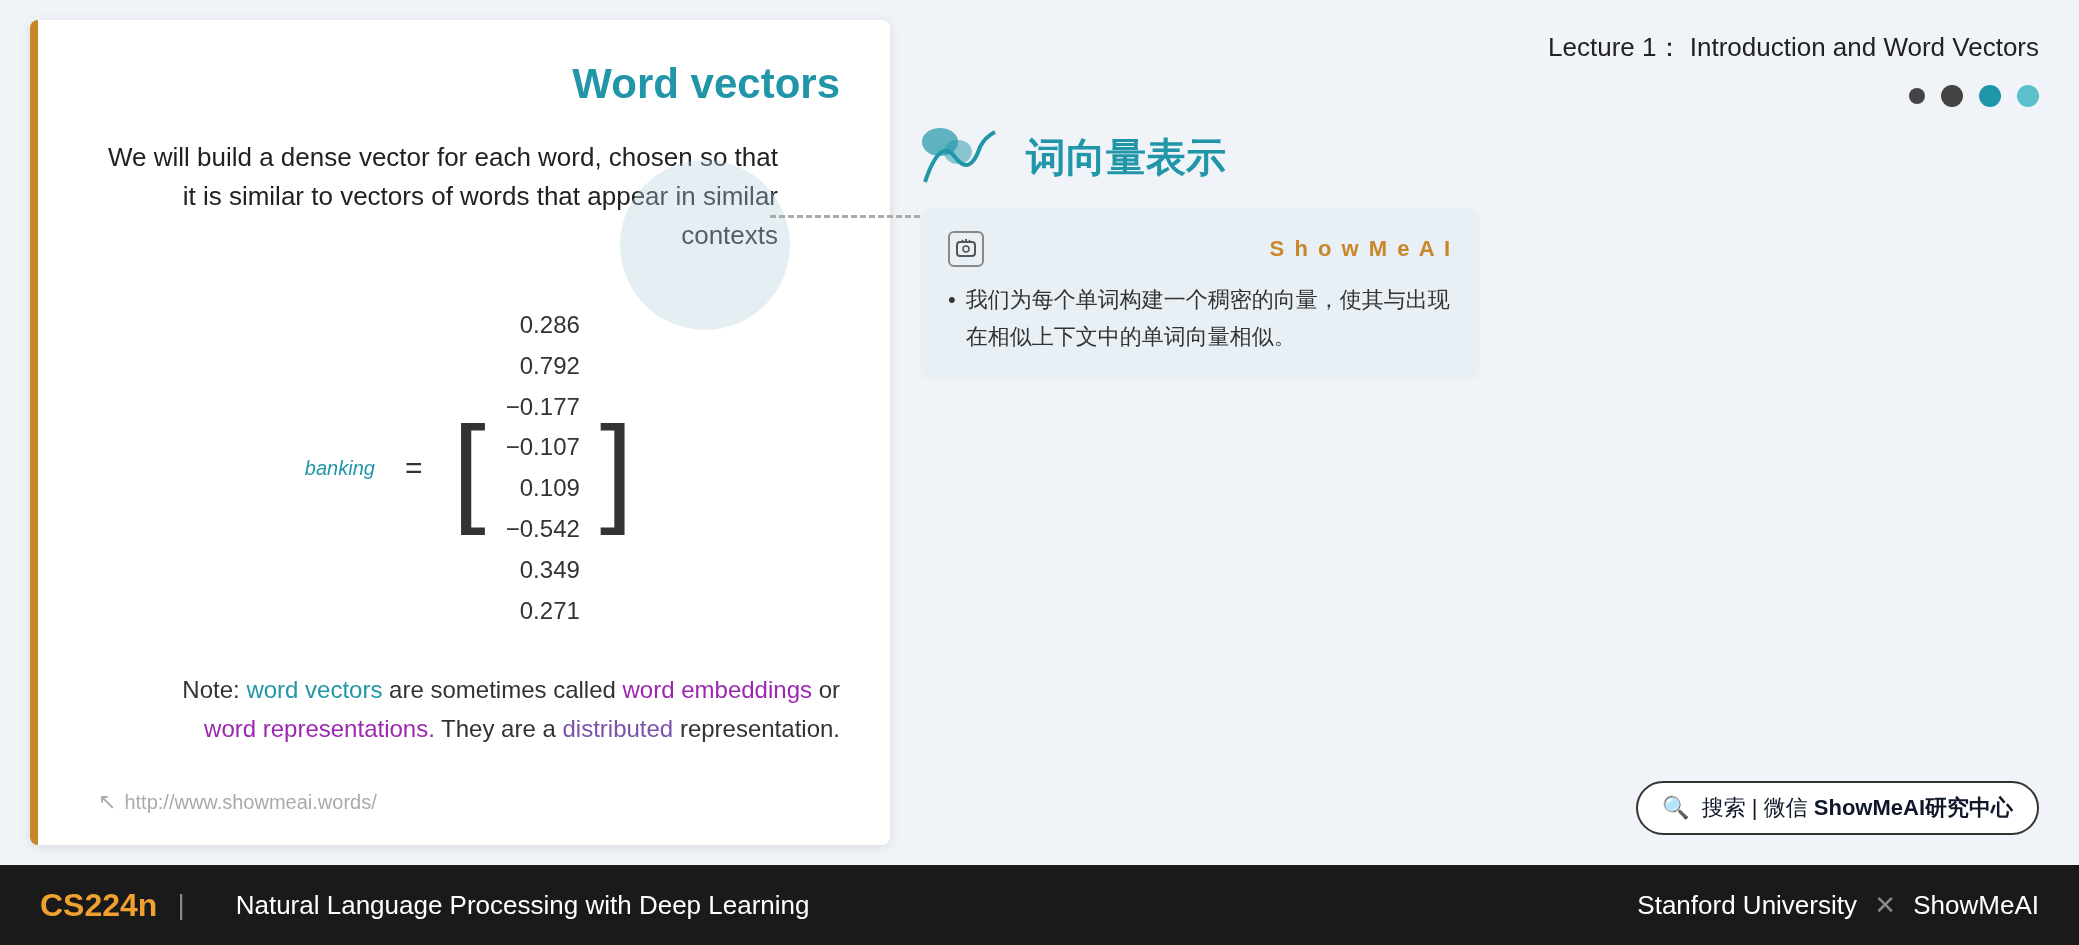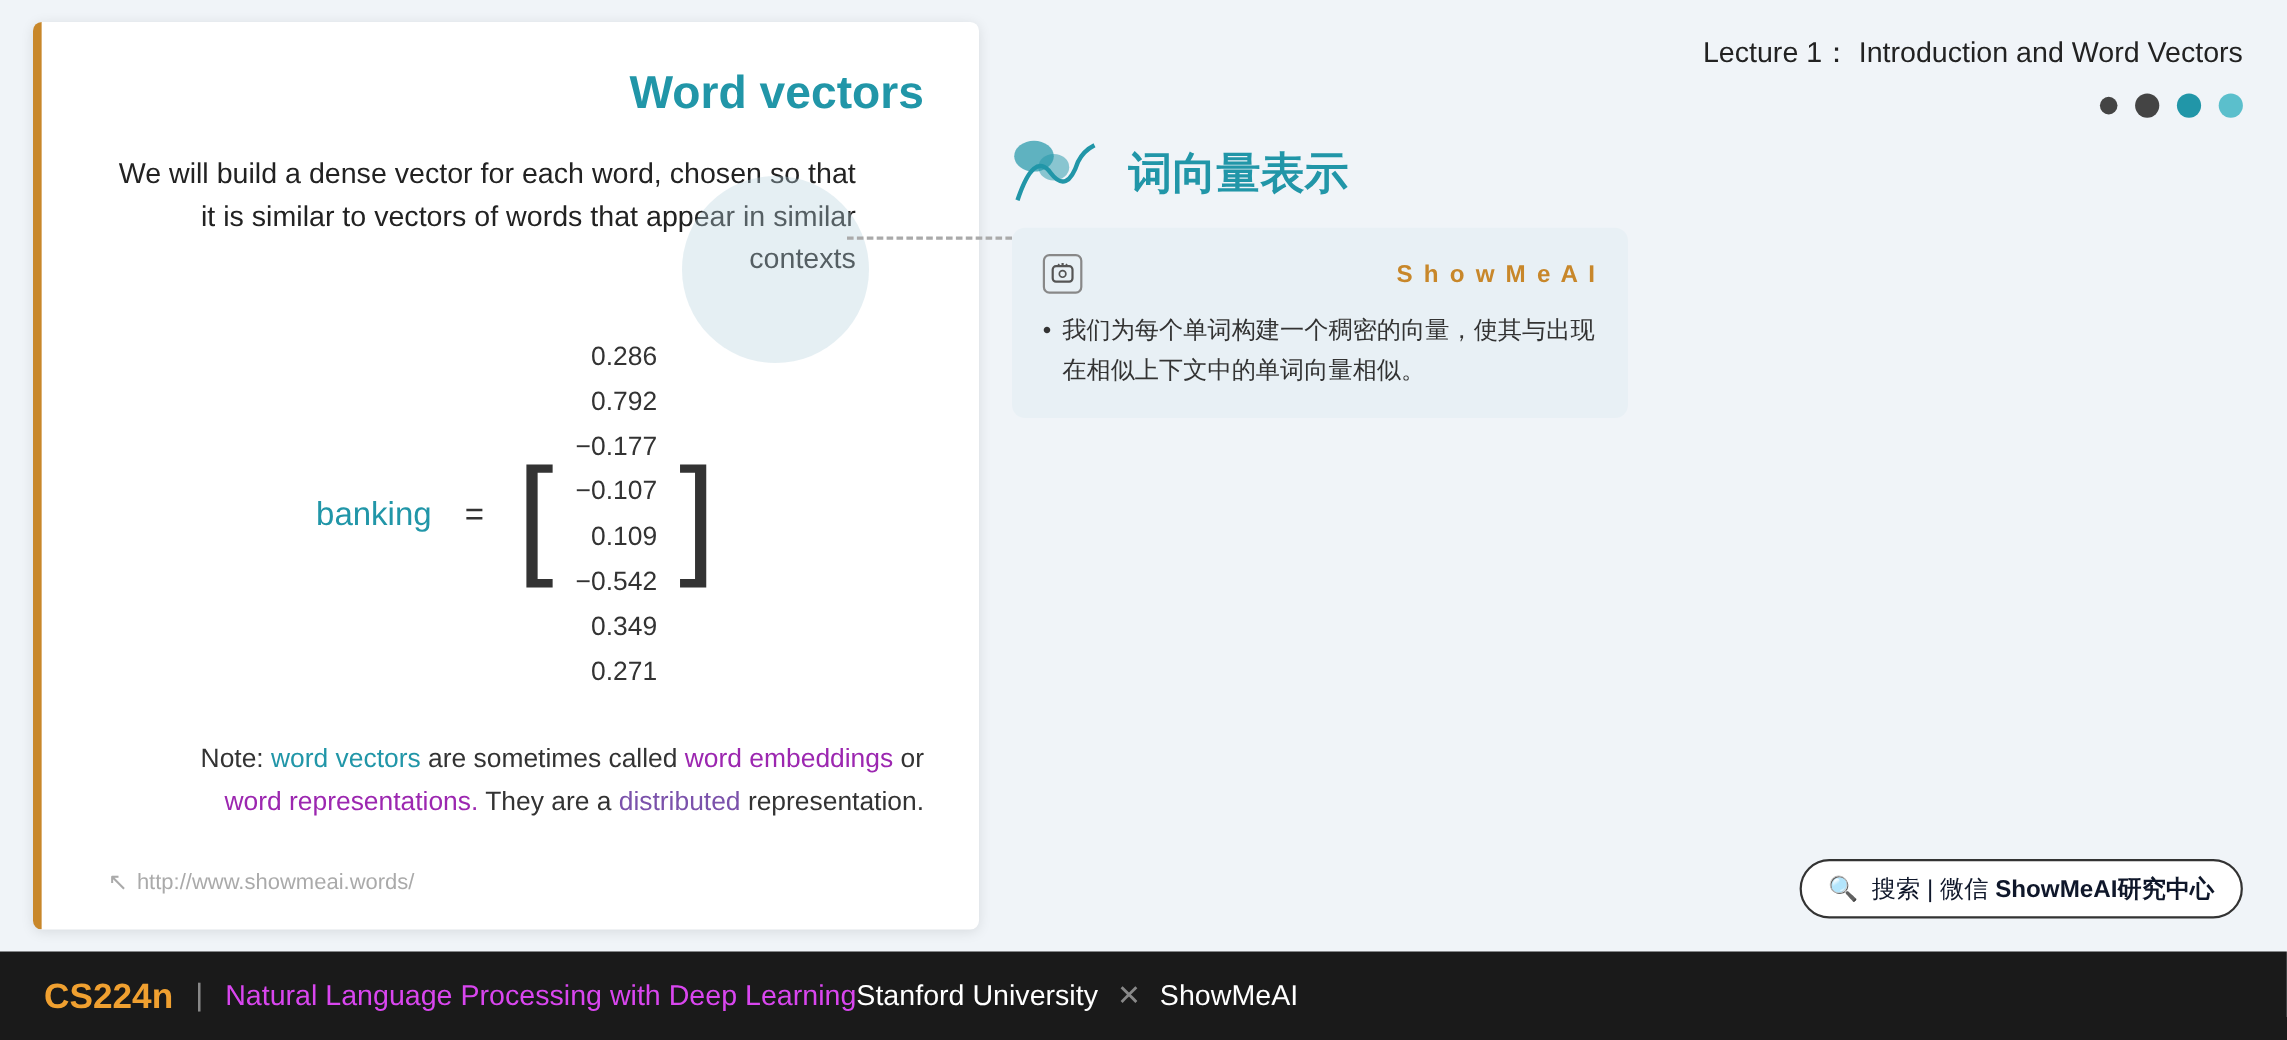--- a/index.html
+++ b/index.html
@@ -70,22 +70,23 @@
     
     .matrix-area {
       display: flex;
       align-items: center;
       justify-content: center;
       margin: 20px 0;
       gap: 20px;
     }
 
     .banking-label {
+      font-style: italic;
       color: #2196a8;
-      font-size: 30px;
+      font-size: 20px;
     }
 
     .equals-sign {
       font-size: 30px;
       color: #333;
       margin: 0 10px;
     }
 
     .matrix-bracket {
       display: flex;
@@ -271,20 +272,21 @@
     .search-bold {
       font-weight: bold;
     }
 
     
     .bottom-bar {
       background: #1a1a1a;
       height: 80px;
       display: flex;
       align-items: center;
+      justify-content: space-between;
       padding: 0 40px;
       flex-shrink: 0;
     }
 
     .bottom-left {
       display: flex;
       align-items: center;
       gap: 20px;
     }
 
@@ -293,22 +295,23 @@
       font-size: 32px;
       font-weight: bold;
     }
 
     .divider-bar {
       color: #888;
       font-size: 28px;
     }
 
     .bottom-subtitle {
-      color: #d946ef;
+      color: #ffffff;
       font-size: 26px;
+      margin-left: 31px;
     }
 
     .bottom-right {
       color: #ccc;
       font-size: 26px;
     }
 
     .bottom-right .highlight {
       color: #fff;
     }

